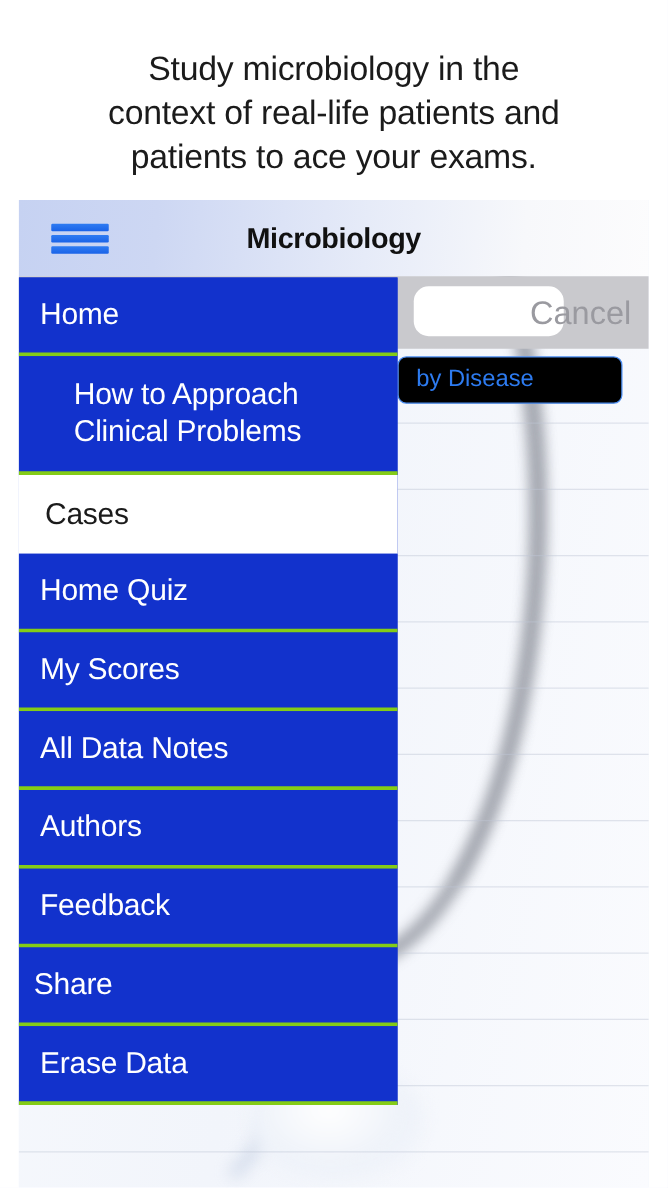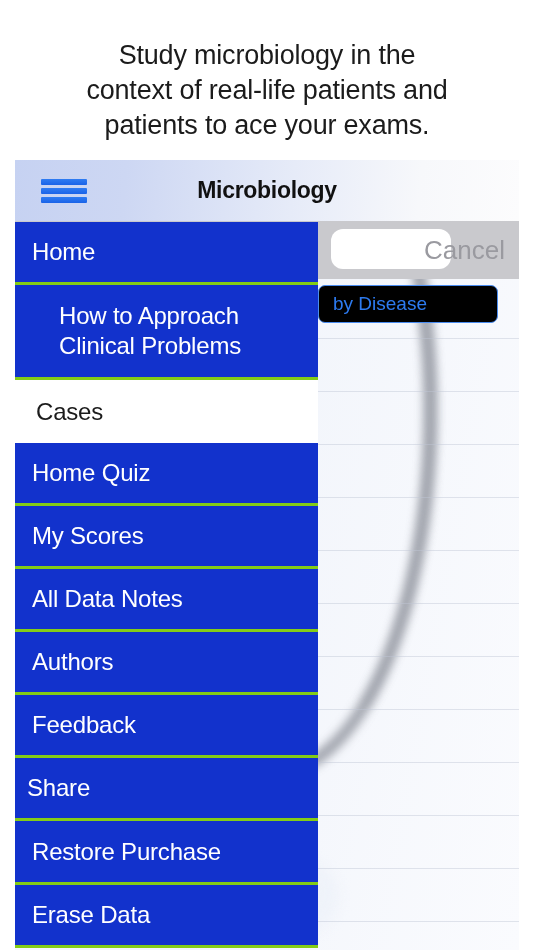--- a/index.html
+++ b/index.html
@@ -312,22 +312,19 @@
         </div>
         <div class="menu-item" style="height: 63px;">
           <span class="mi-label">Authors</span>
         </div>
         <div class="menu-item" style="height: 63px;">
           <span class="mi-label">Feedback</span>
         </div>
         <div class="menu-item" style="height: 63px; padding-left: 12px;">
           <span class="mi-label">Share</span>
         </div>
-        <div class="menu-item" style="height: 64px;">
-          <span class="mi-label">Restore Purchase</span>
-        </div>
         <div class="menu-item" style="height: 63px;">
           <span class="mi-label">Erase Data</span>
         </div>
       </div>
 
   </div>
 </div>
 
 </body></html>

